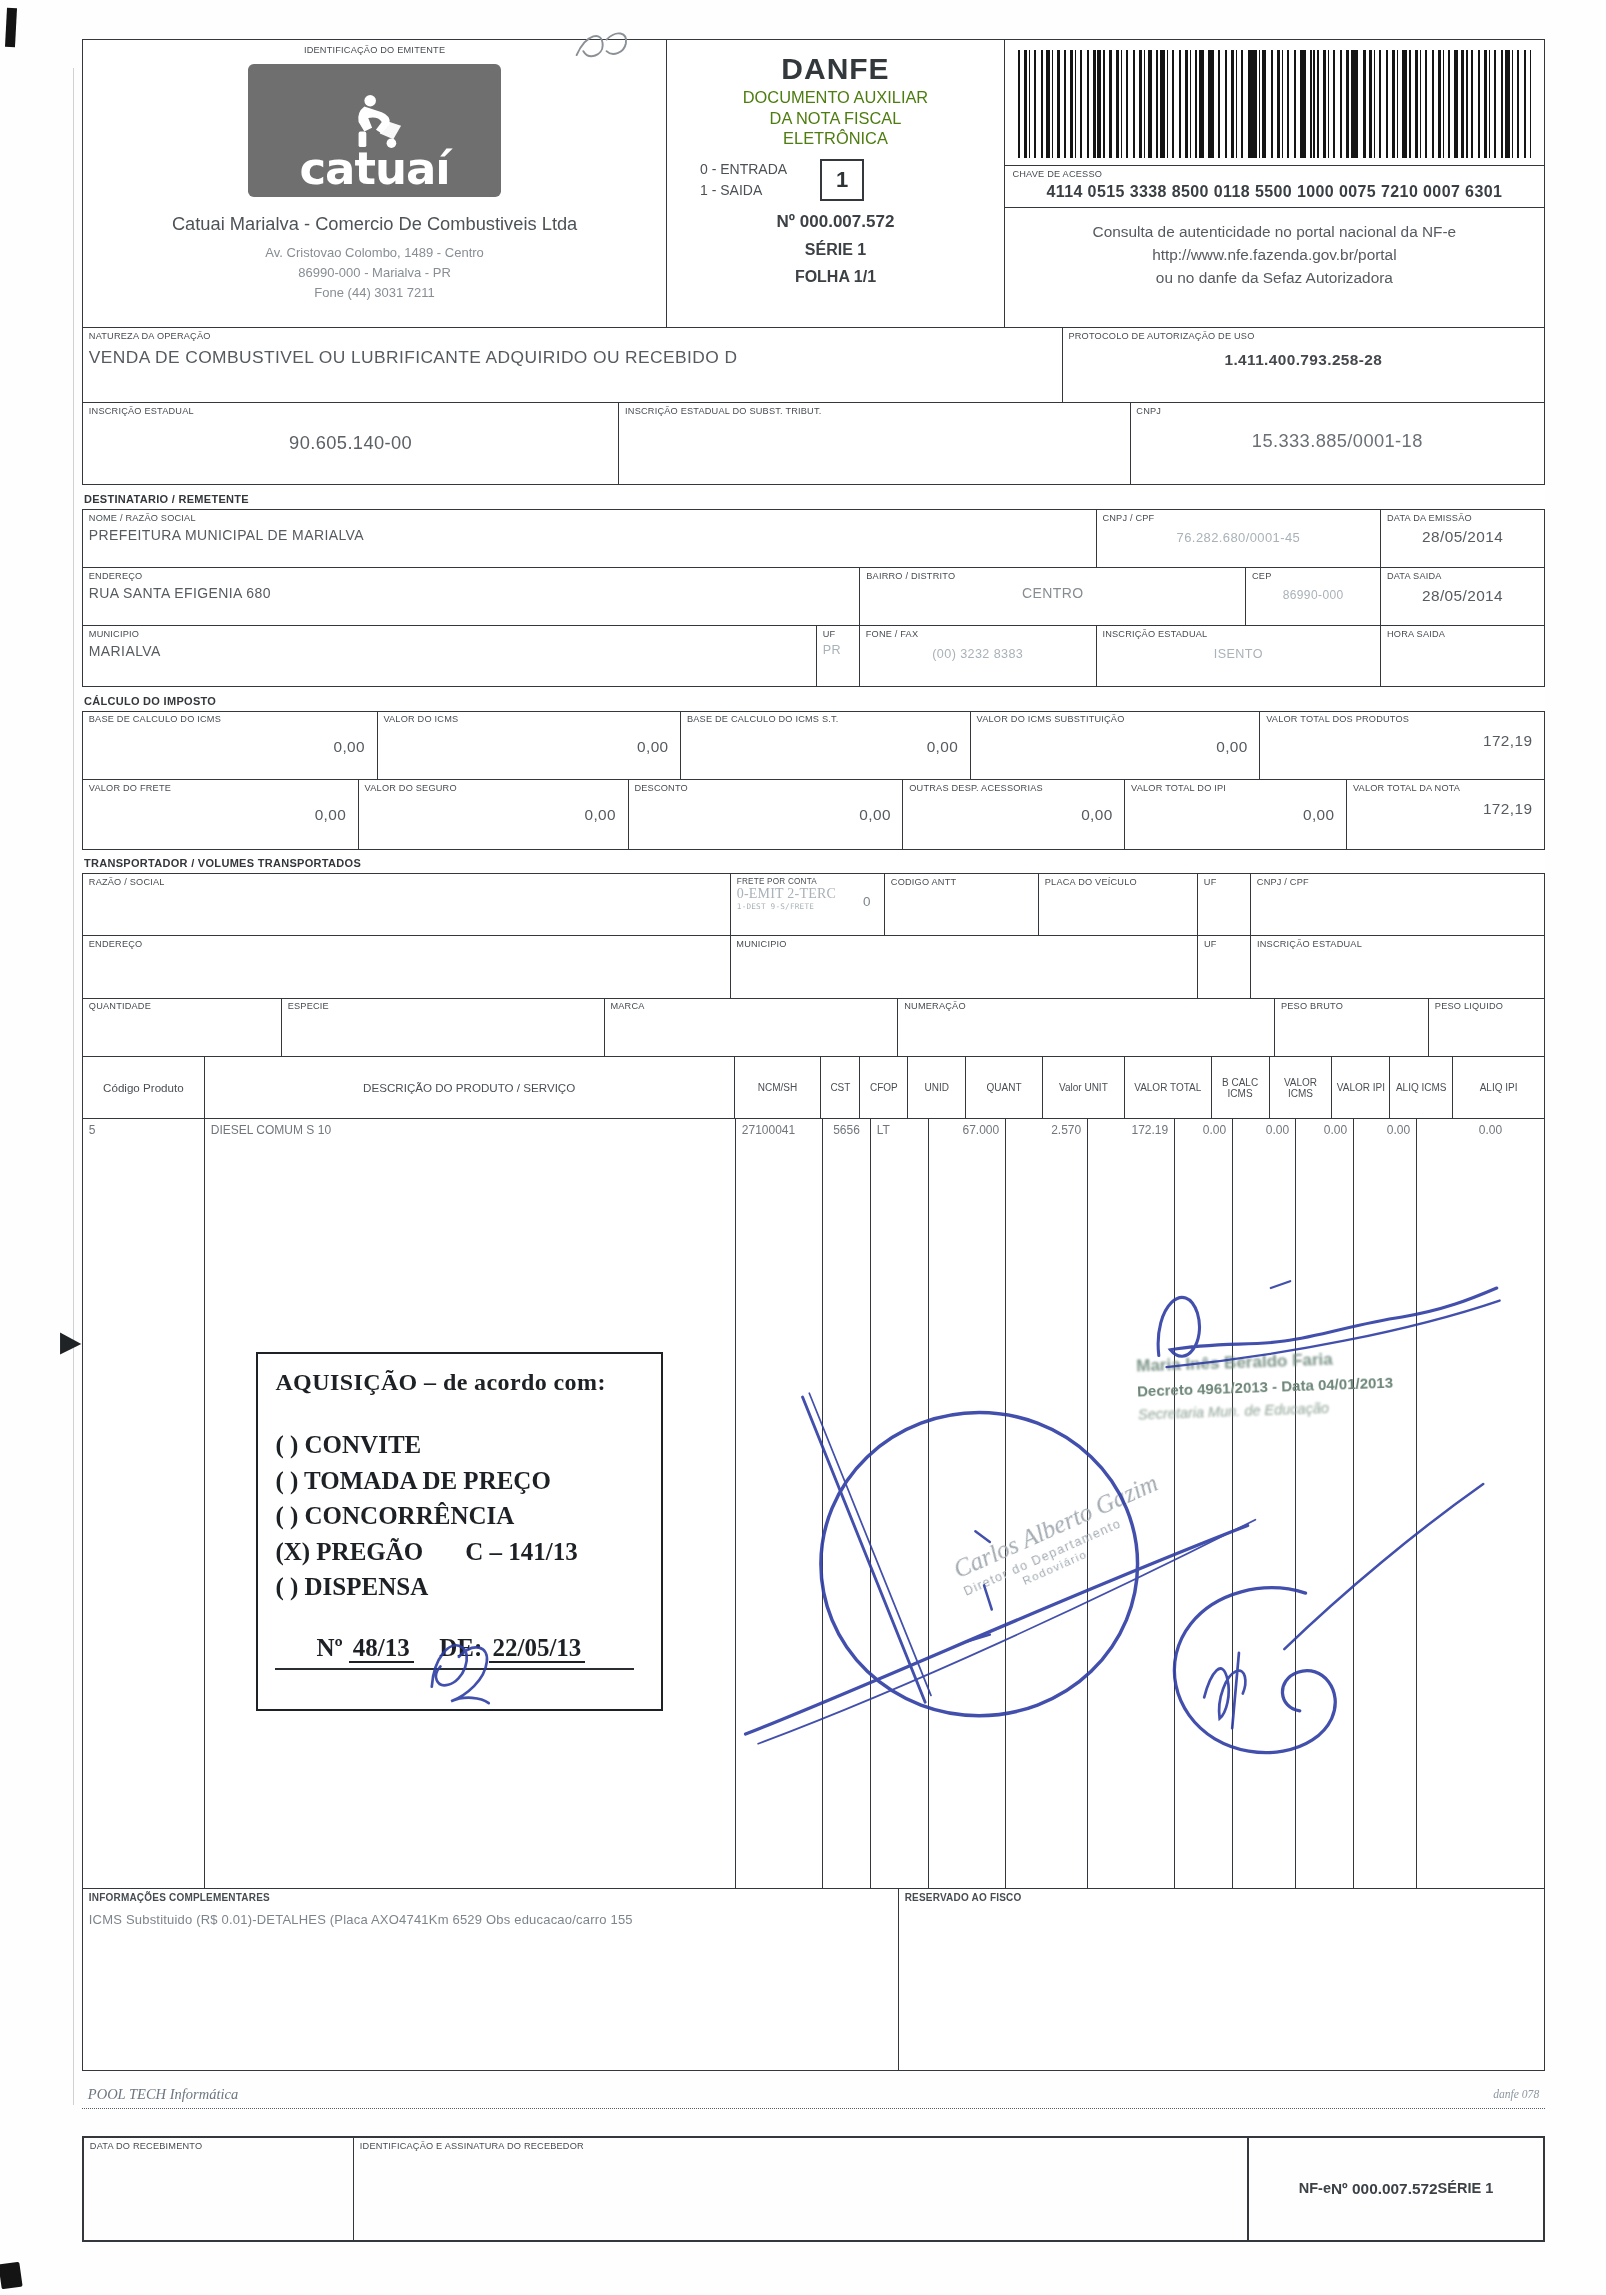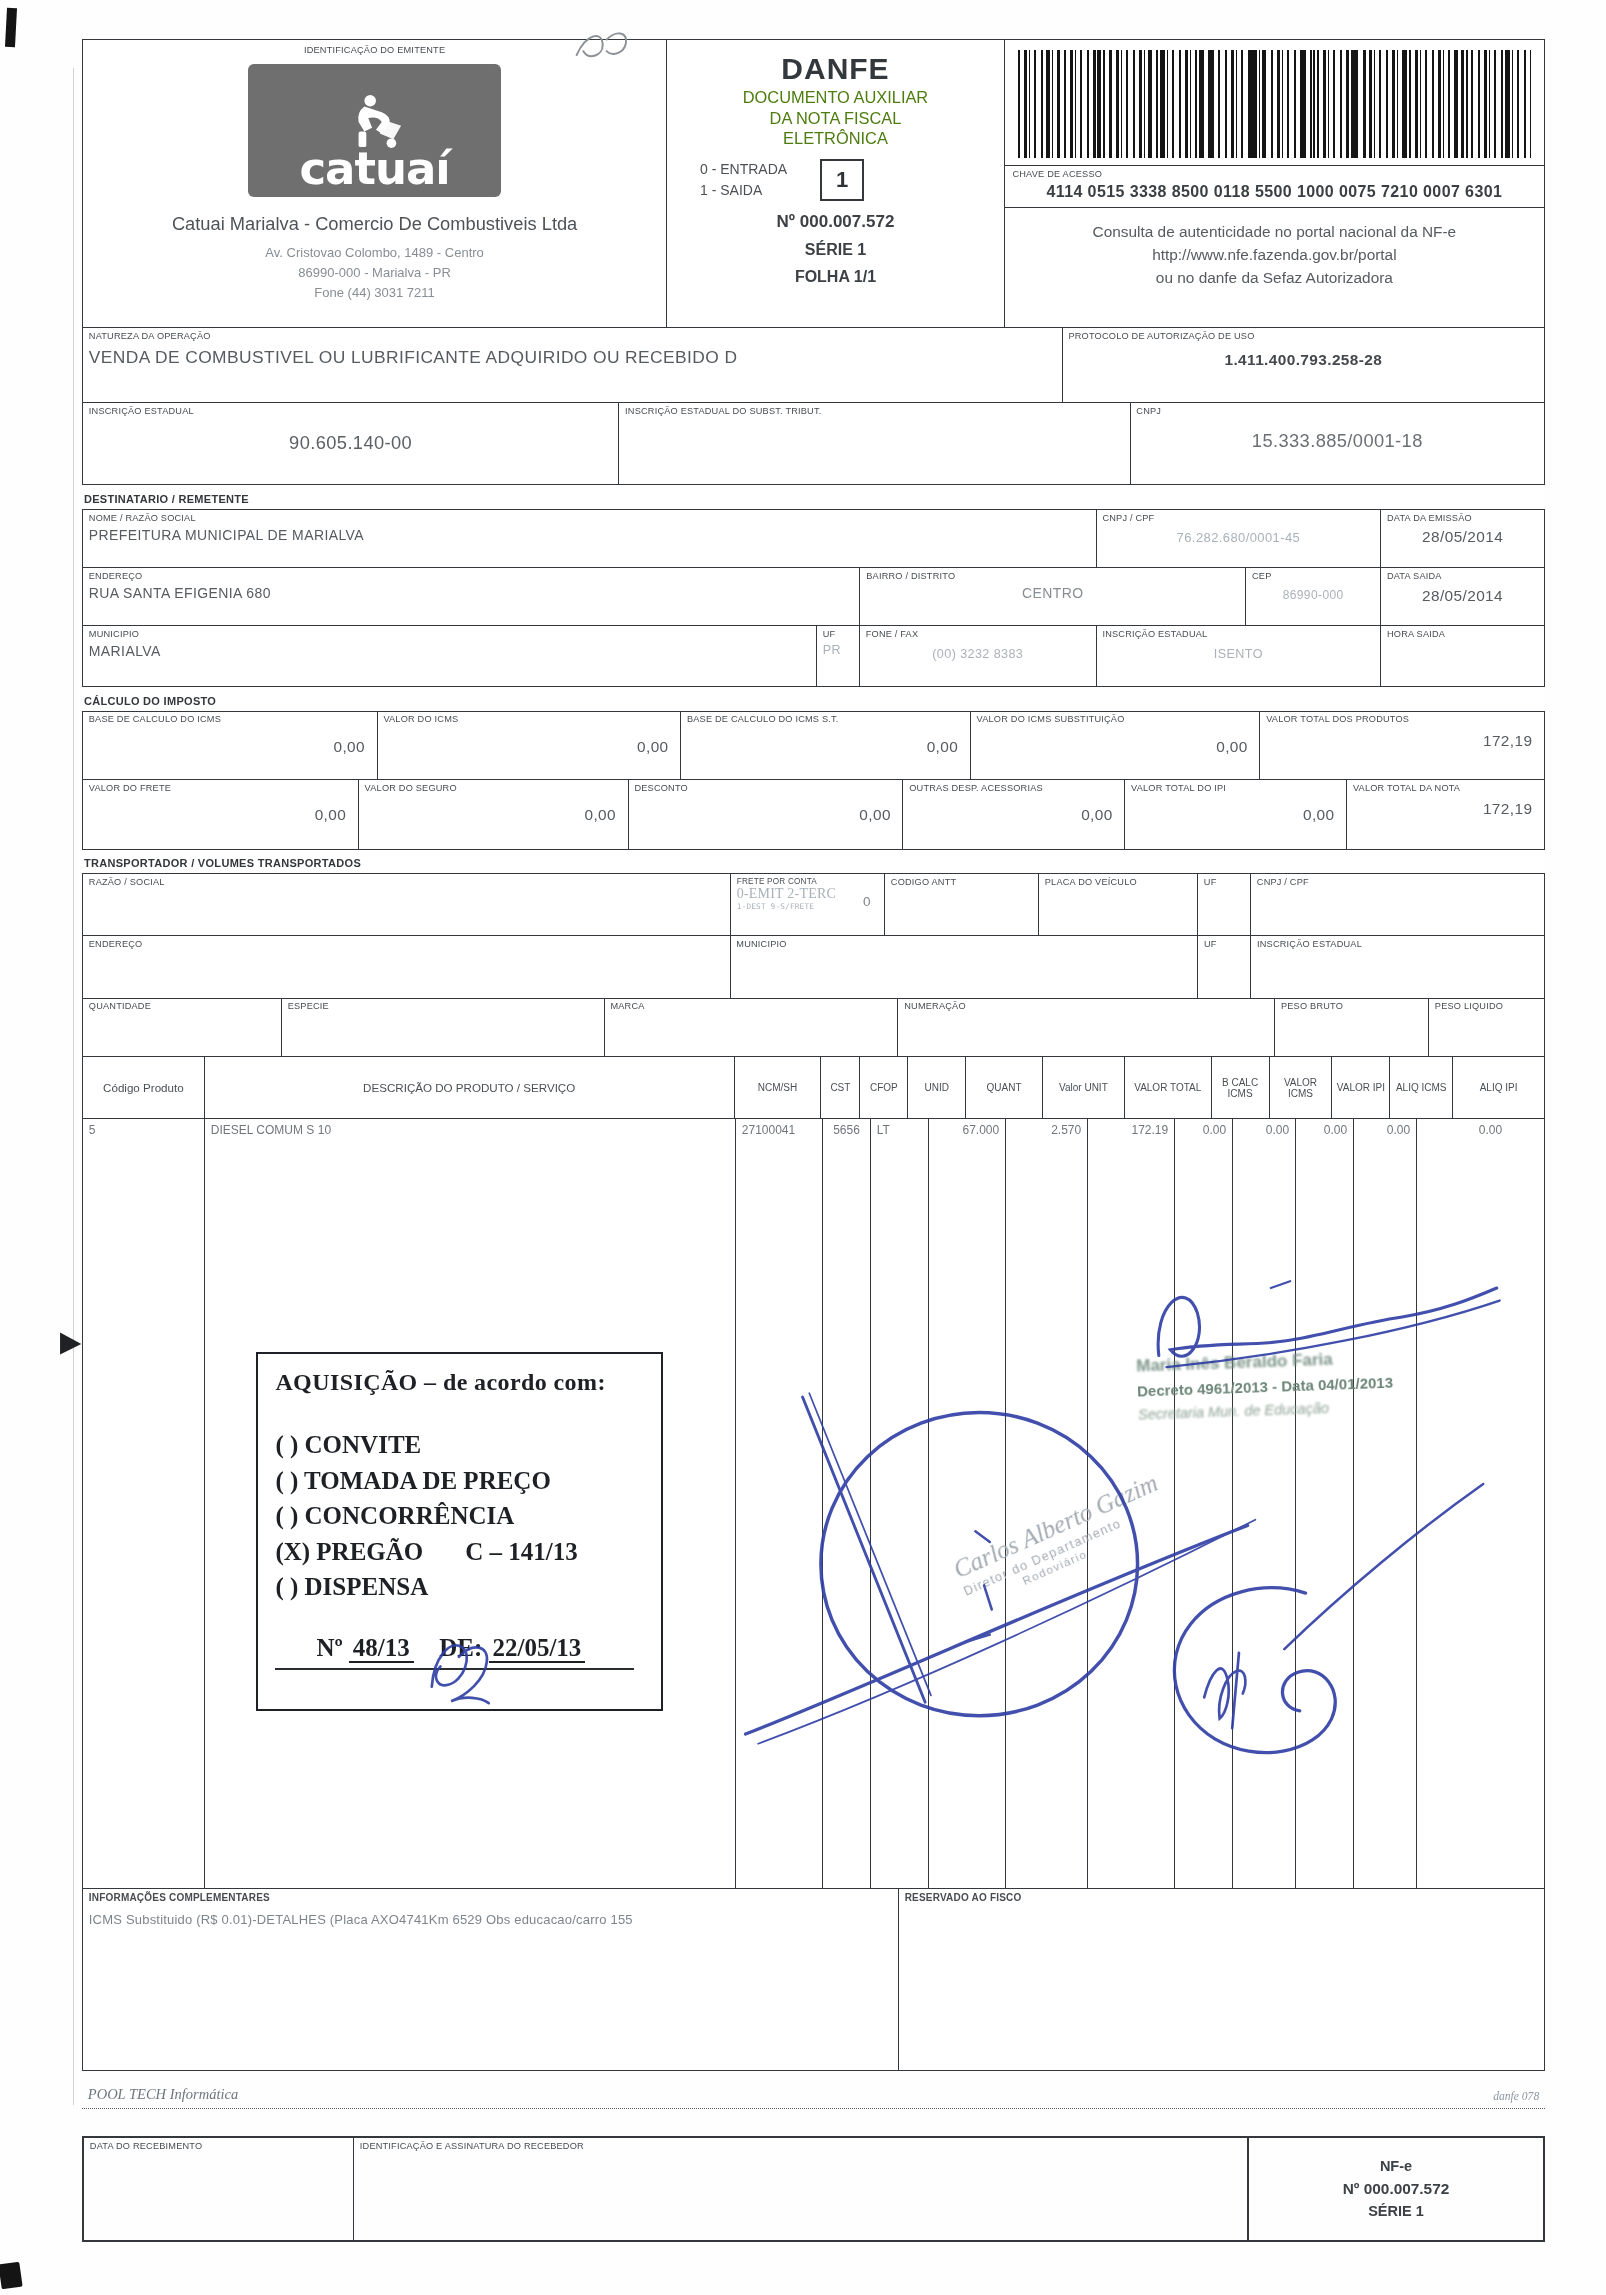--- a/index.html
+++ b/index.html
@@ -42,33 +42,33 @@
   .chave-val{font-size:16px;font-weight:bold;color:#3a3f44;text-align:center;margin-top:3.9px;letter-spacing:0.4px;white-space:nowrap}
   .consulta{border-top:1.9px solid var(--line);padding:11.6px 7.7px;font-size:15.4px;color:#565b60;text-align:center;line-height:1.5}
   
   .thead .cell{display:flex;align-items:center;justify-content:center;text-align:center;
                font-size:10px;color:#4a4f54;padding:1.9px 2.9px}
   .tbody{height:772px}
   .tbody .cell{font-size:12px;color:#70767c;padding-top:3.9px}
   
   .info-val{font-size:13px;color:#7d858c;margin-top:9.7px;letter-spacing:0.2px}
   
-  .footer{display:flex;justify-content:space-between;align-items:flex-end;padding:15.4px 5.8px 2.9px;
+  .footer{display:flex;justify-content:space-between;align-items:center;padding:15.4px 5.8px 2.9px;
           font-family:"Liberation Serif",serif;font-style:italic}
   .foot-left{font-size:14.5px;color:#6c7681;filter:blur(0.3px)}
   .foot-right{font-size:11.6px;color:#8d97a2;filter:blur(0.3px)}
   .dotted{border-top:1.9px dotted #565b60;margin-top:1.9px}
   
   .canhoto{display:flex;border:2.4px solid var(--line);margin-top:27px;height:106px}
   .can-left{flex:0 0 1163px;display:flex;flex-direction:row}
   .can-top{height:48px;border-bottom:1.9px solid var(--line)}
   .can-bottom{flex:1;display:flex}
   .can-data{flex:0 0 270px;border-right:1.9px solid var(--line);padding:2.9px 5.8px}
   .can-id{flex:1;padding:2.9px 5.8px}
-  .can-right{flex:1;border-left:2.4px solid var(--line);display:flex;flex-direction:column;align-items:center;justify-content:center;
+  .can-right{flex:1;border-left:2.4px solid var(--line);display:flex;flex-direction:row;align-items:center;justify-content:center;
              font-weight:bold;color:#3c4146;line-height:1.5}
   .can-right .l1{font-size:14.5px}.can-right .l2{font-size:15.4px}.can-right .l3{font-size:14.5px}
   
   .overlay{position:absolute;inset:0;pointer-events:none}
   .stamp-box{position:absolute;left:256px;top:1352px;width:407px;height:359px;border:2.9px solid #1e2226;
              font-family:"Liberation Serif",serif;color:#1d2125;padding:15.4px 17.4px;background:transparent}
   .stamp-title{font-size:24px;font-weight:bold;letter-spacing:0.4px}
   .stamp-opts{margin-top:31px;font-size:25px;font-weight:bold;line-height:1.42}
   .stamp-ref{margin-left:42px}
   .stamp-num{margin-top:29px;font-size:25px;font-weight:bold;padding-left:41px}

